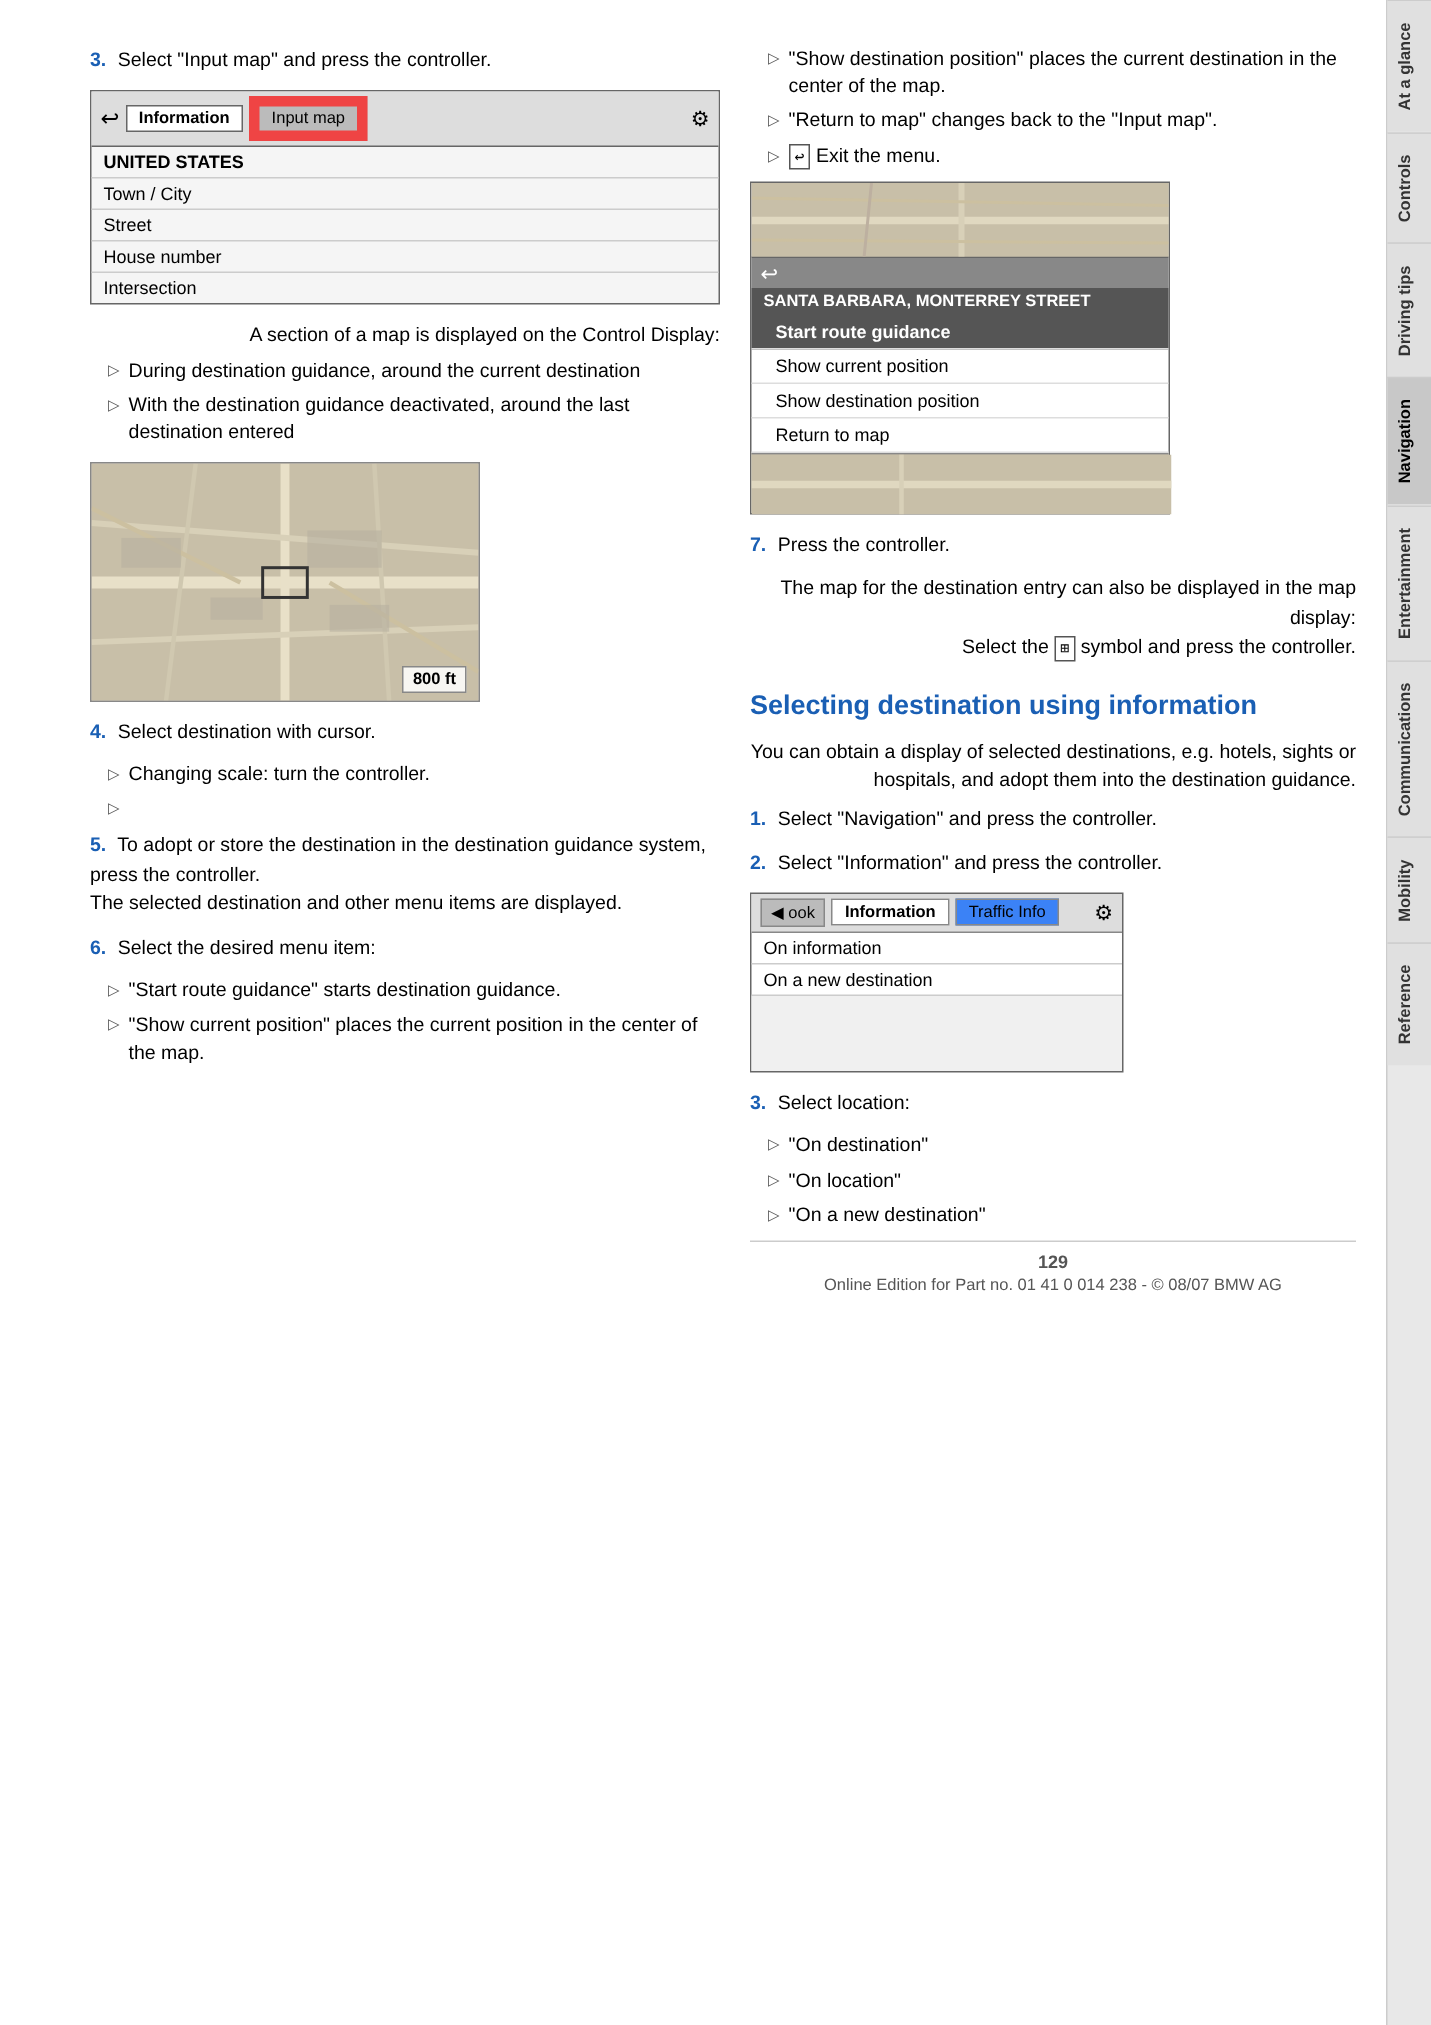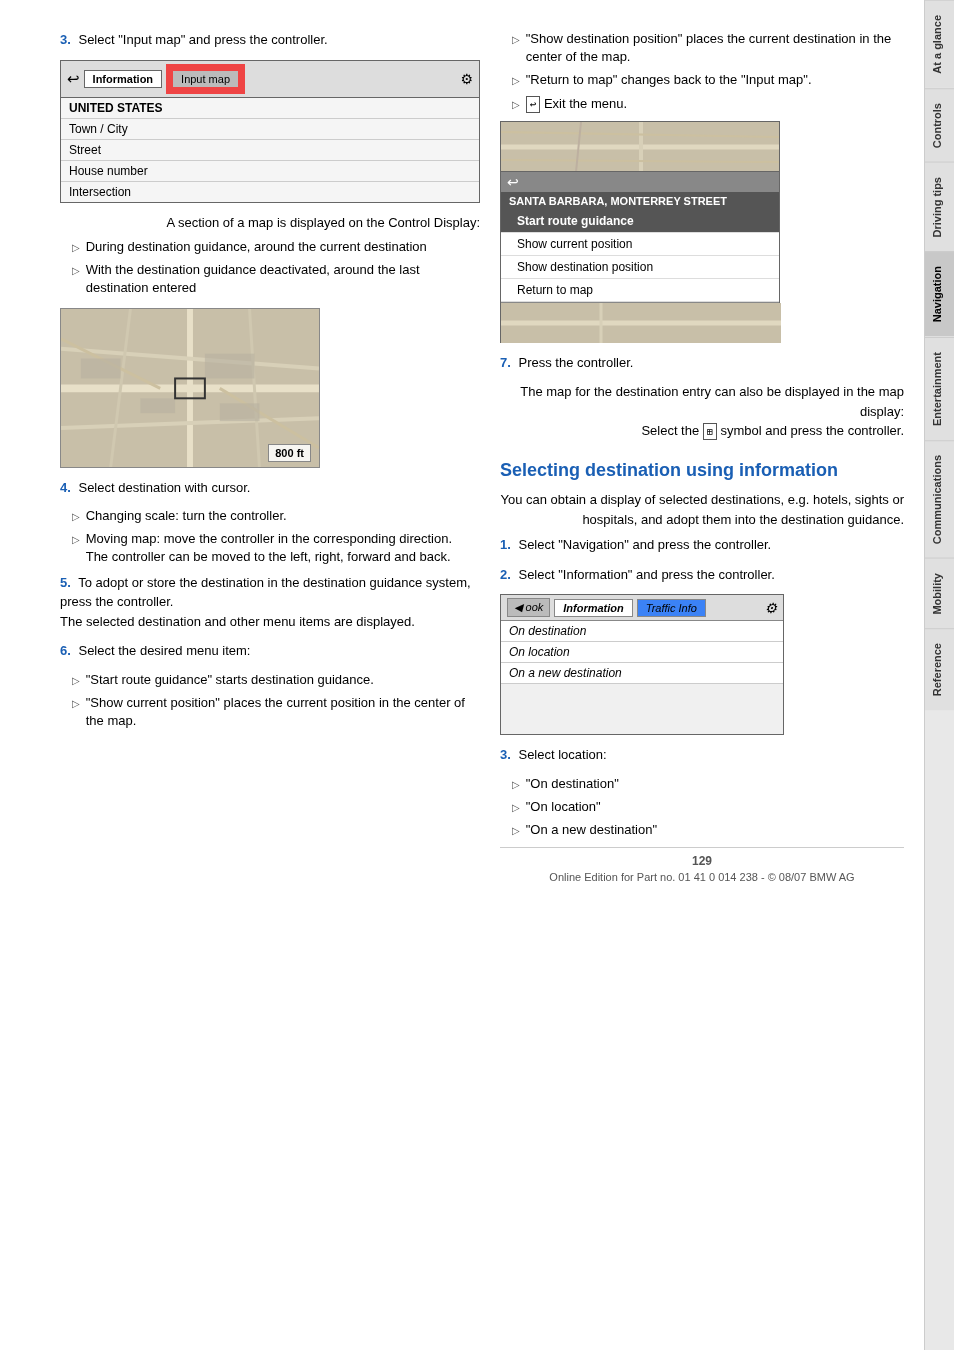--- a/index.html
+++ b/index.html
@@ -236,22 +236,21 @@
       border-bottom: 1px solid #666;
       position: relative;
       overflow: hidden;
     }
 
     
     .traffic-ui-box {
       border: 1px solid #666;
       margin: 8px 0;
       font-size: 12px;
-      width: 284px;
-      font-style: italic;
+      width: 249px;
     }
 
     .traffic-header {
       display: flex;
       align-items: center;
       background: #ddd;
       padding: 3px 6px;
       border-bottom: 1px solid #888;
       gap: 4px;
     }
@@ -354,21 +353,20 @@
         <span>Select destination with cursor.</span>
       </div>
 
       <ul class="bullet-list">
         <li>
           <span class="bullet-arrow">▷</span>
           <span>Changing scale: turn the controller.</span>
         </li>
         <li>
           <span class="bullet-arrow">▷</span>
-          <span>Moving map: move the controller in the corresponding direction.<br>The controller can be moved to the left, right, forward and back.</span>
         </li>
       </ul>
 
       <div class="step">
         <span class="step-number">5.</span>
         <span>To adopt or store the destination in the destination guidance system, press the controller.<br>The selected destination and other menu items are displayed.</span>
       </div>
 
       <div class="step">
         <span class="step-number">6.</span>
@@ -460,22 +458,21 @@
         <span>Select "Information" and press the controller.</span>
       </div>
 
       <div class="traffic-ui-box">
         <div class="traffic-header">
           <span class="traffic-tab" style="background:#bbb;font-size:11px;padding:2px 6px;">◀ ook</span>
           <span class="traffic-tab active" style="font-size:11px;">Information</span>
           <span class="traffic-tab inactive" style="font-size:11px;">Traffic Info</span>
           <span style="margin-left:auto;font-size:14px;">⚙</span>
         </div>
-        <div class="ui-box-row">On destination</div>
-        <div class="ui-box-row">On location</div>
+        <div class="ui-box-row">On information</div>
         <div class="ui-box-row">On a new destination</div>
         <div style="height:50px;background:#f0f0f0;"></div>
       </div>
 
       <div class="step" style="margin-top:10px;">
         <span class="step-number">3.</span>
         <span>Select location:</span>
       </div>
 
       <ul class="bullet-list">

